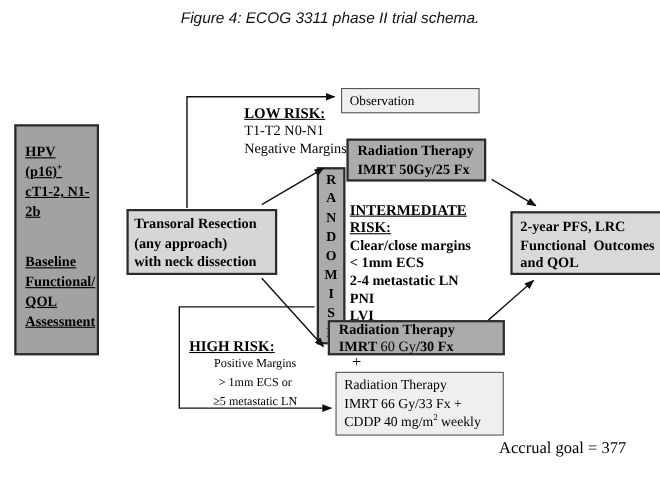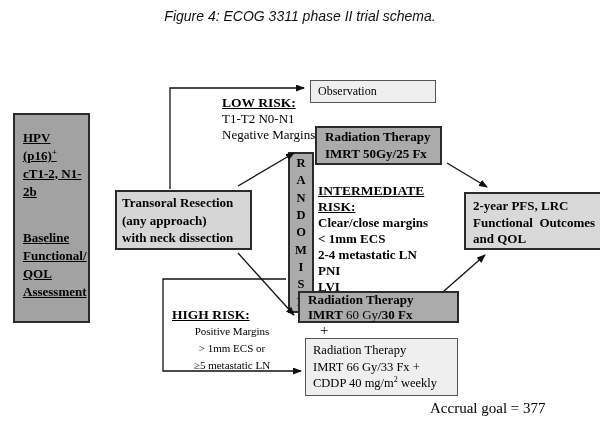--- a/index.html
+++ b/index.html
@@ -60,21 +60,21 @@
   }
   
   .risk-heading{font-weight:bold;text-decoration:underline;font-size:13.5px;line-height:16px;}
   #low-risk{left:178px;top:95px;width:115px;margin-left:44px;}
   #low-risk .lines{font-size:13px;line-height:16px;}
   #intermediate-risk{left:318px;top:171px;width:132px;z-index:2;margin-top:12px;}
   #intermediate-risk .lines{font-weight:bold;font-size:13px;line-height:16px;}
   #high-risk{left:172px;top:307px;width:120px;}
   #high-risk .lines{font-size:11px;line-height:17px;text-align:center;}
   #plus-sign{left:320px;top:322px;font-size:15px;z-index:3;}
-  #accrual{left:430px;top:400px;width:163px;text-align:left;font-size:15px;}
+  #accrual{left:430px;top:400px;width:163px;text-align:center;font-size:15px;}
   sup{font-size:0.65em;vertical-align:super;line-height:0;}
   .b{font-weight:bold;}
   #arrow-layer{left:0;top:0;pointer-events:none;z-index:4;}
 </style>
 </head>
 <body>
 
 <div id="stage">
 
   <div id="title" class="abs">Figure 4: ECOG 3311 phase II trial schema.</div>

